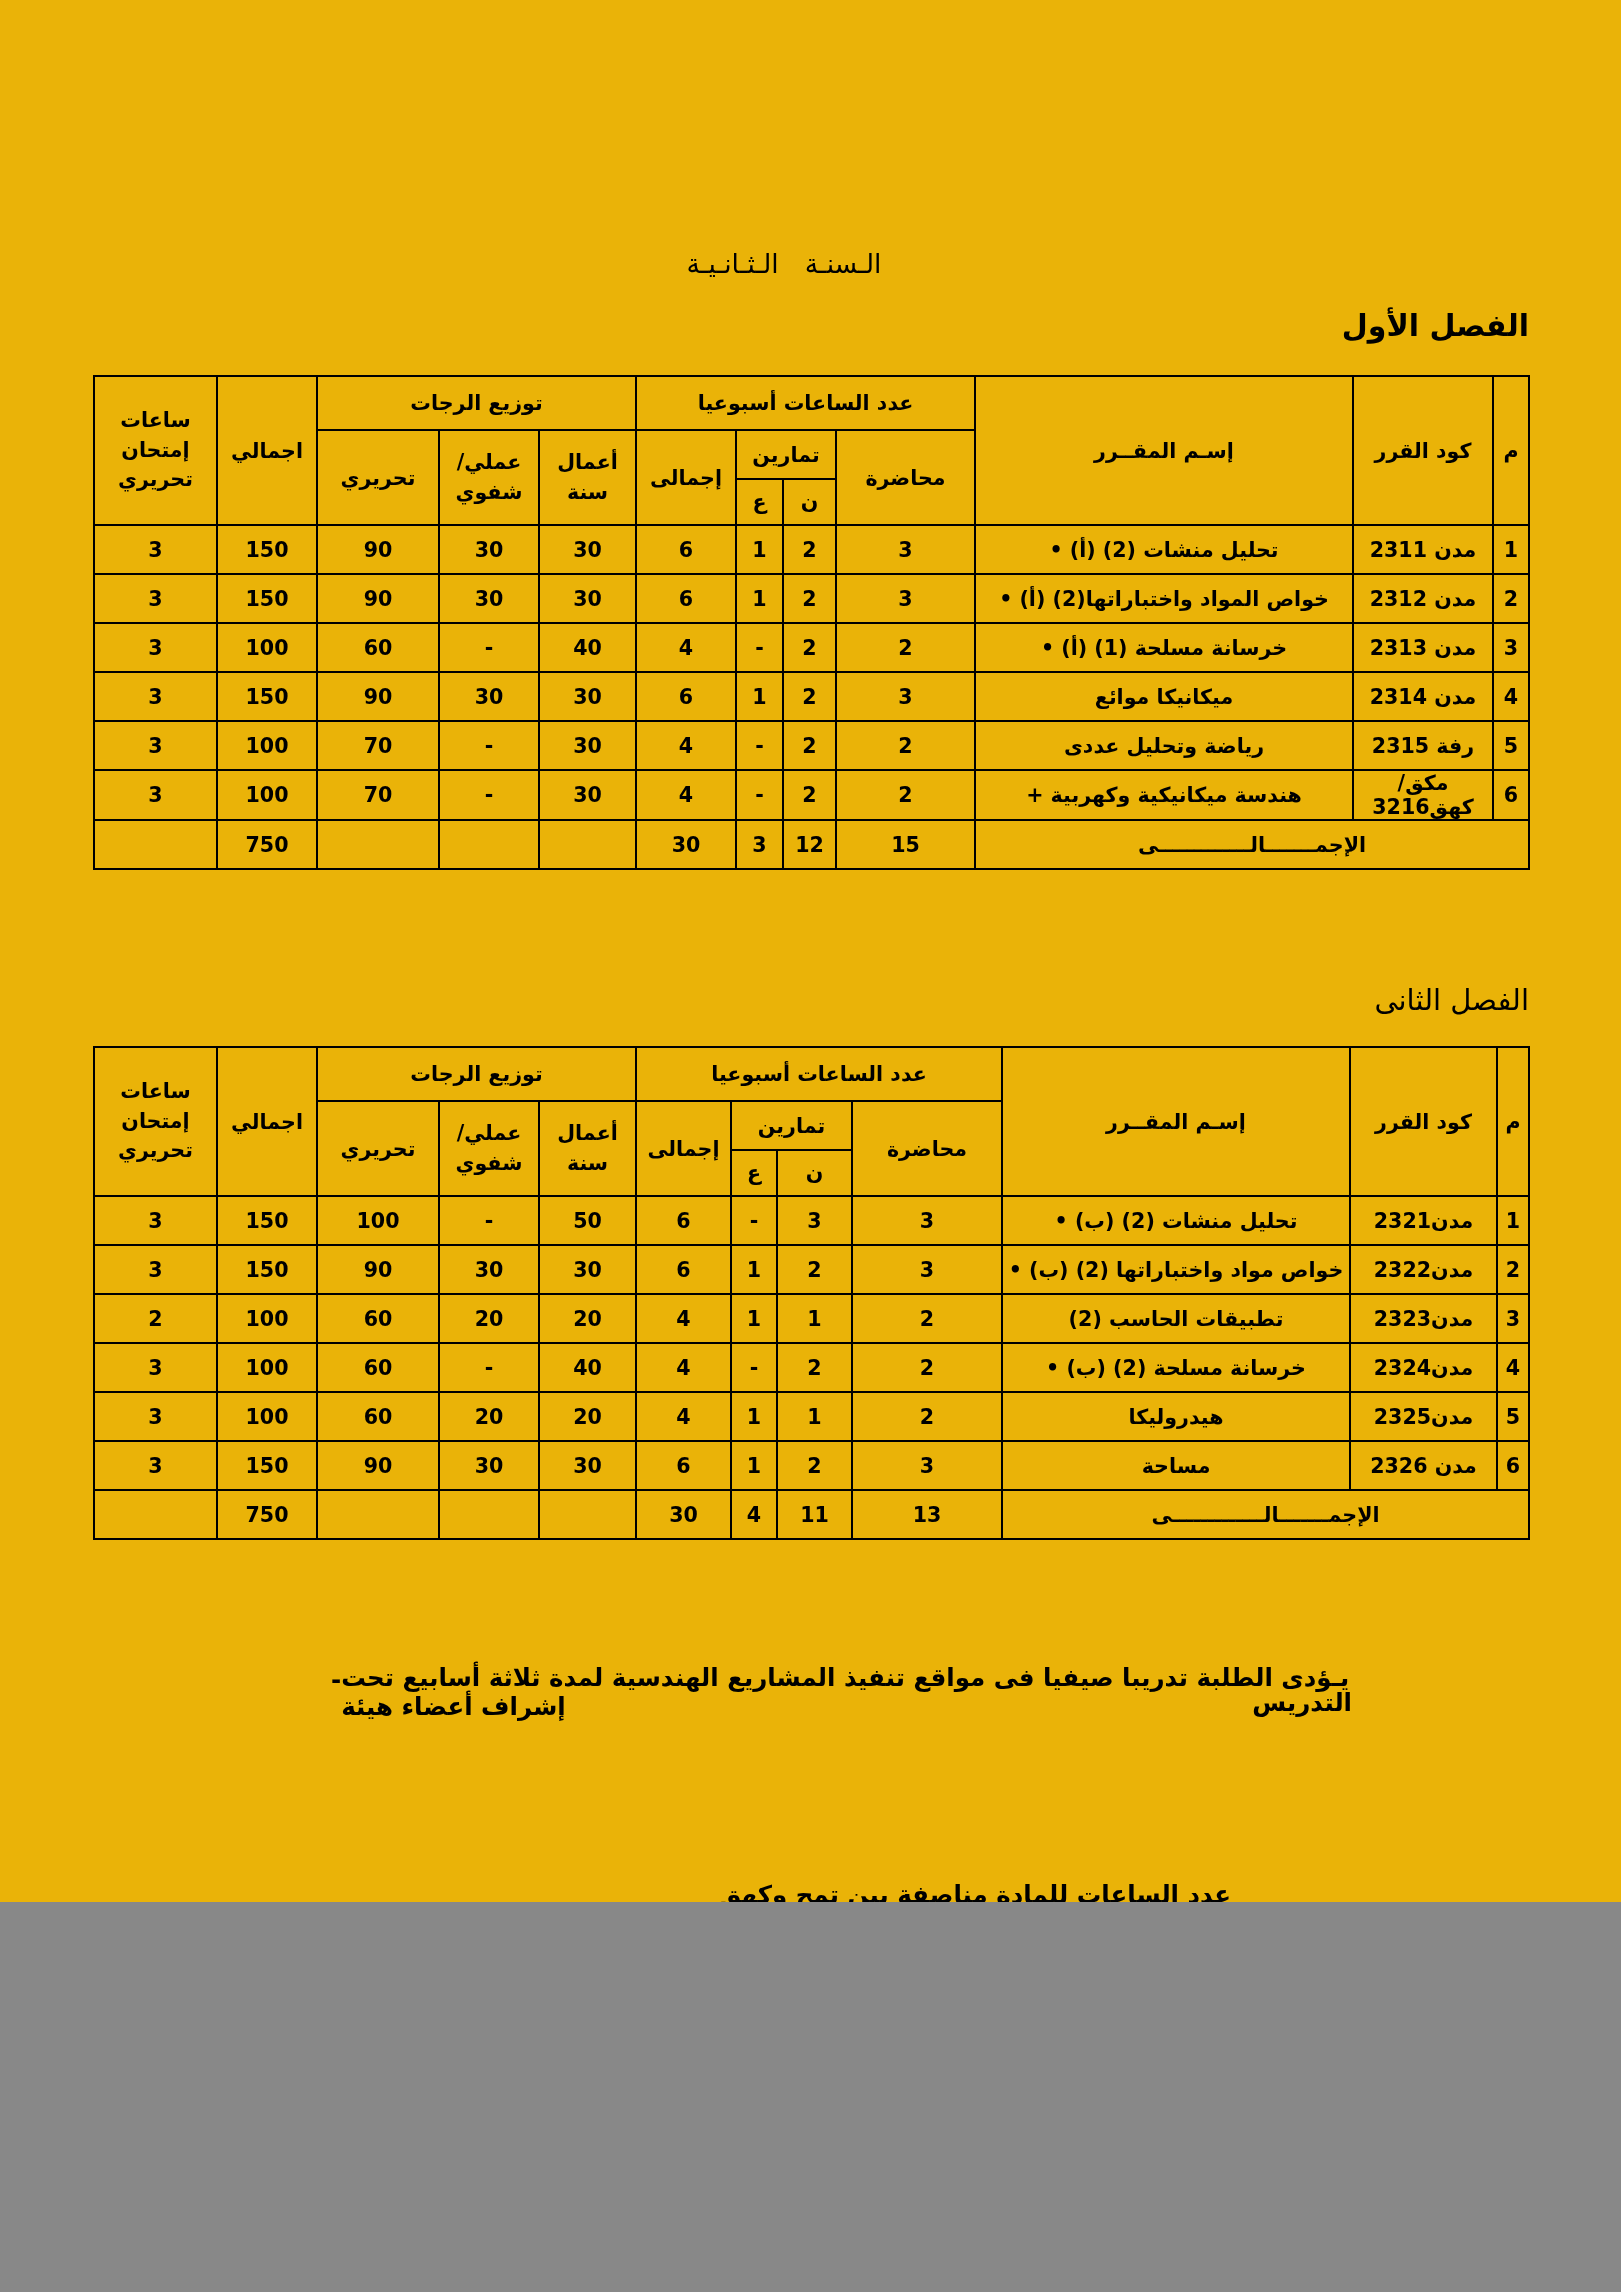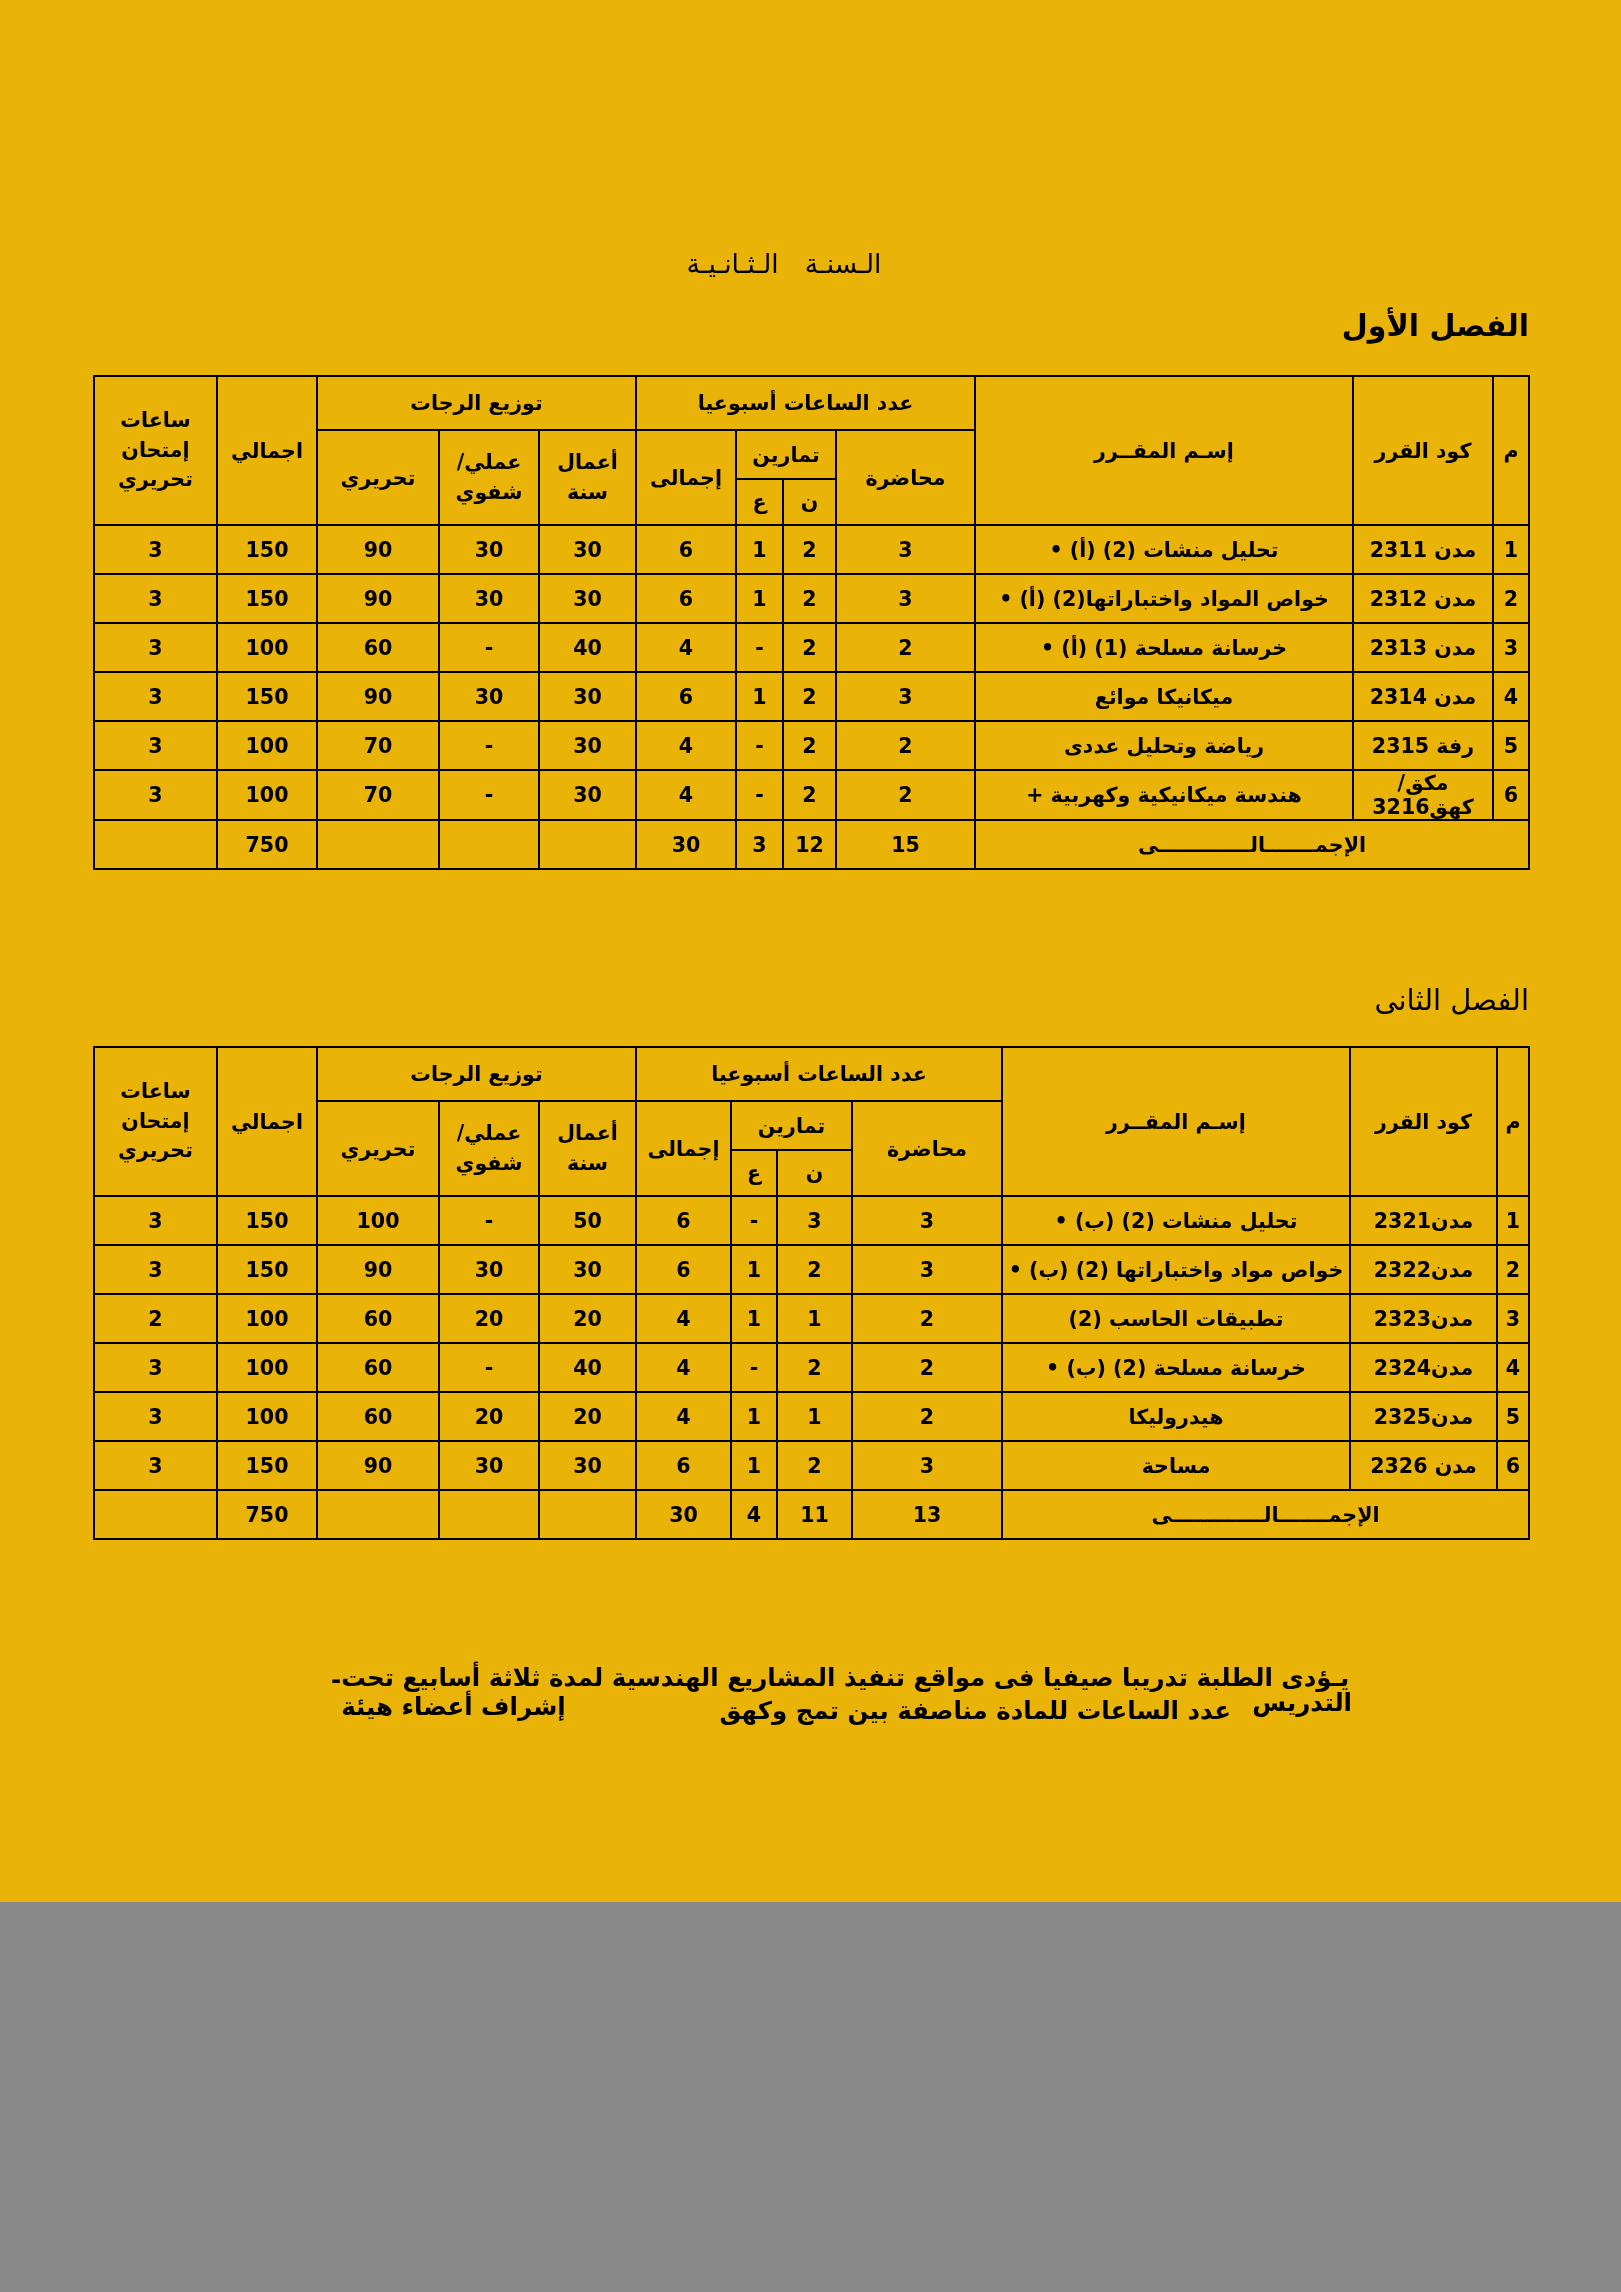--- a/index.html
+++ b/index.html
@@ -52,21 +52,21 @@
   .footnote{
     position:absolute;
     font-size:24.5px;font-weight:bold;
   }
   .fn-bullet{top:1601px;right:269px;}
   .fn-bullet .marker{margin-left:9.8px;}
   .fn-dash{top:1663px;right:269px;left:331px;display:flex;justify-content:space-between;align-items:flex-start;}
   .fn-dash .text{text-align:left;}
   .fn-dash .marker{margin-top:2px;}
   .fn-cont{top:1688px;right:269px;}
-  .fn-hours{top:1696px;right:390px;text-align:right;}
+  .fn-hours{top:1880px;right:390px;text-align:right;}
 </style>
 </head>
 <body>
 
 <div class="page">
 
   <div class="doc-title">الـسنـة الـثـانـيـة</div>
 
   <div class="sem-heading first">الفصل الأول</div>
 

